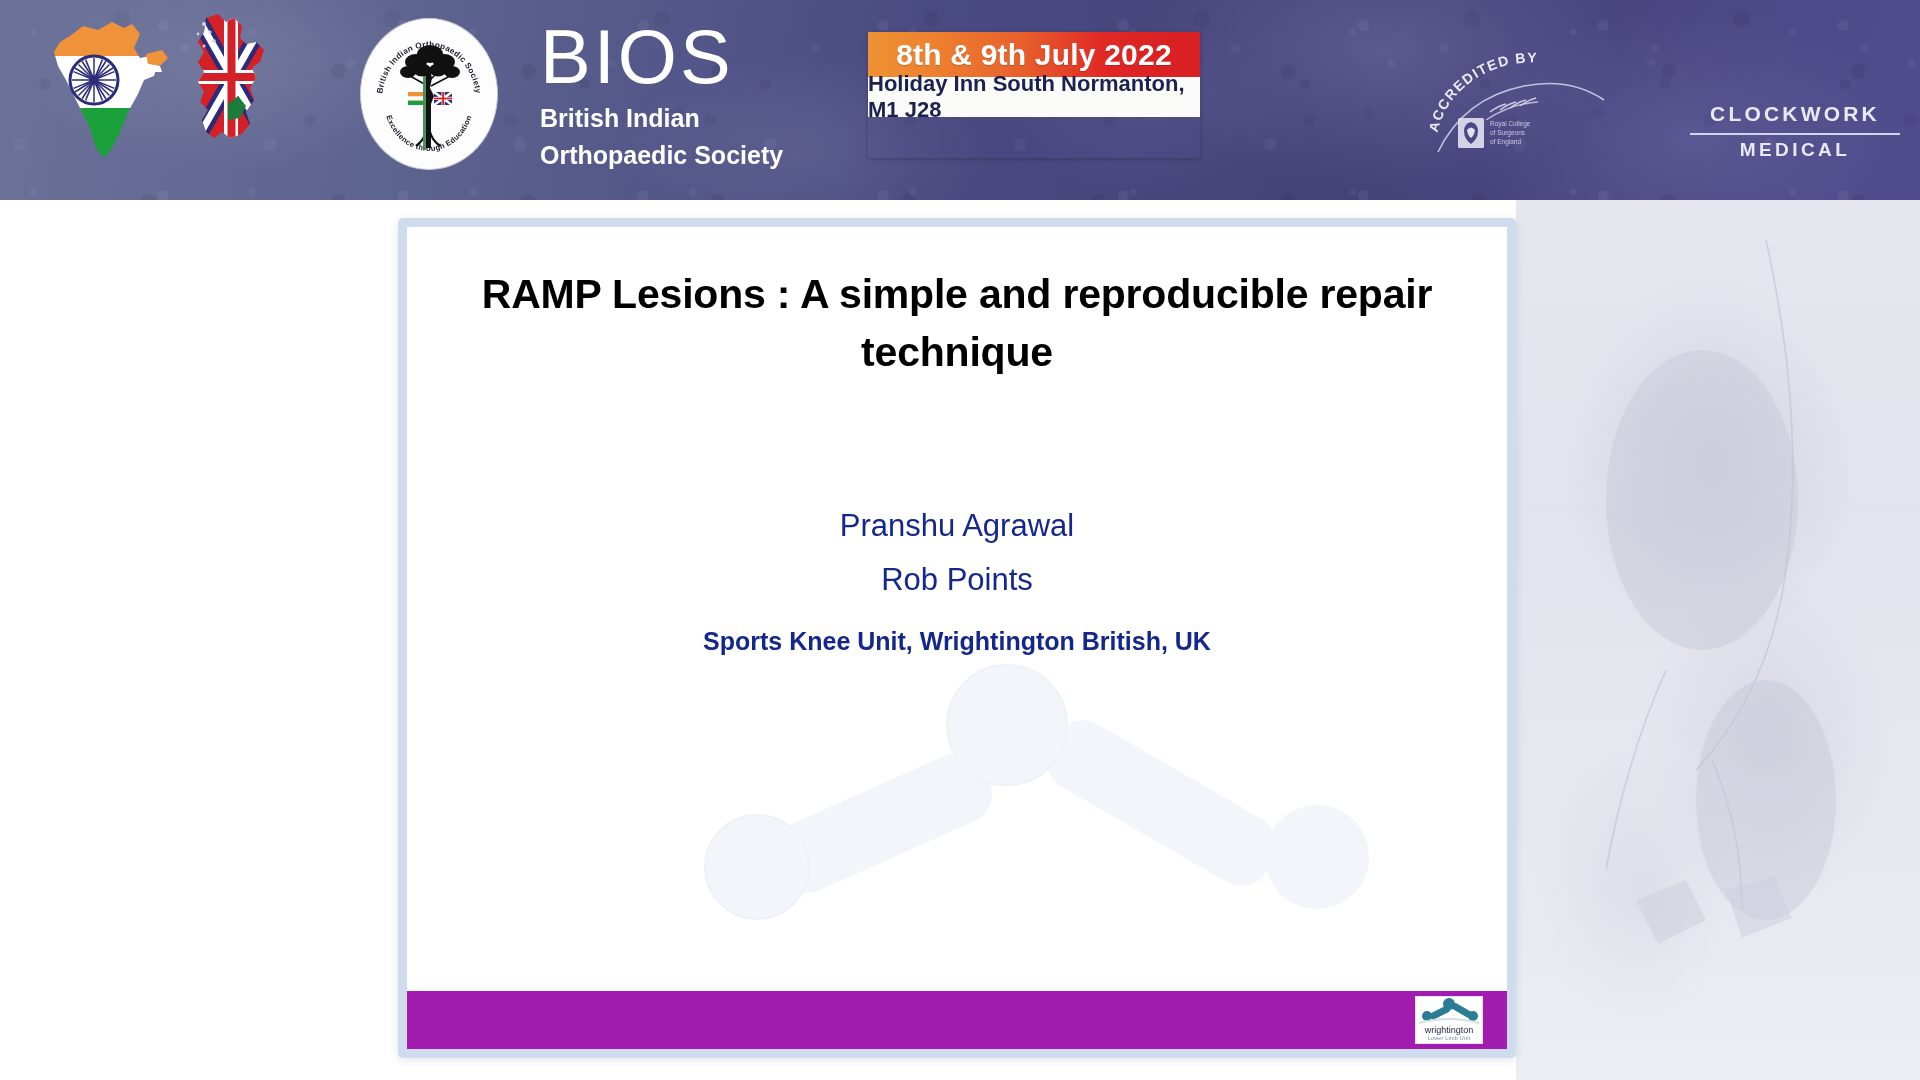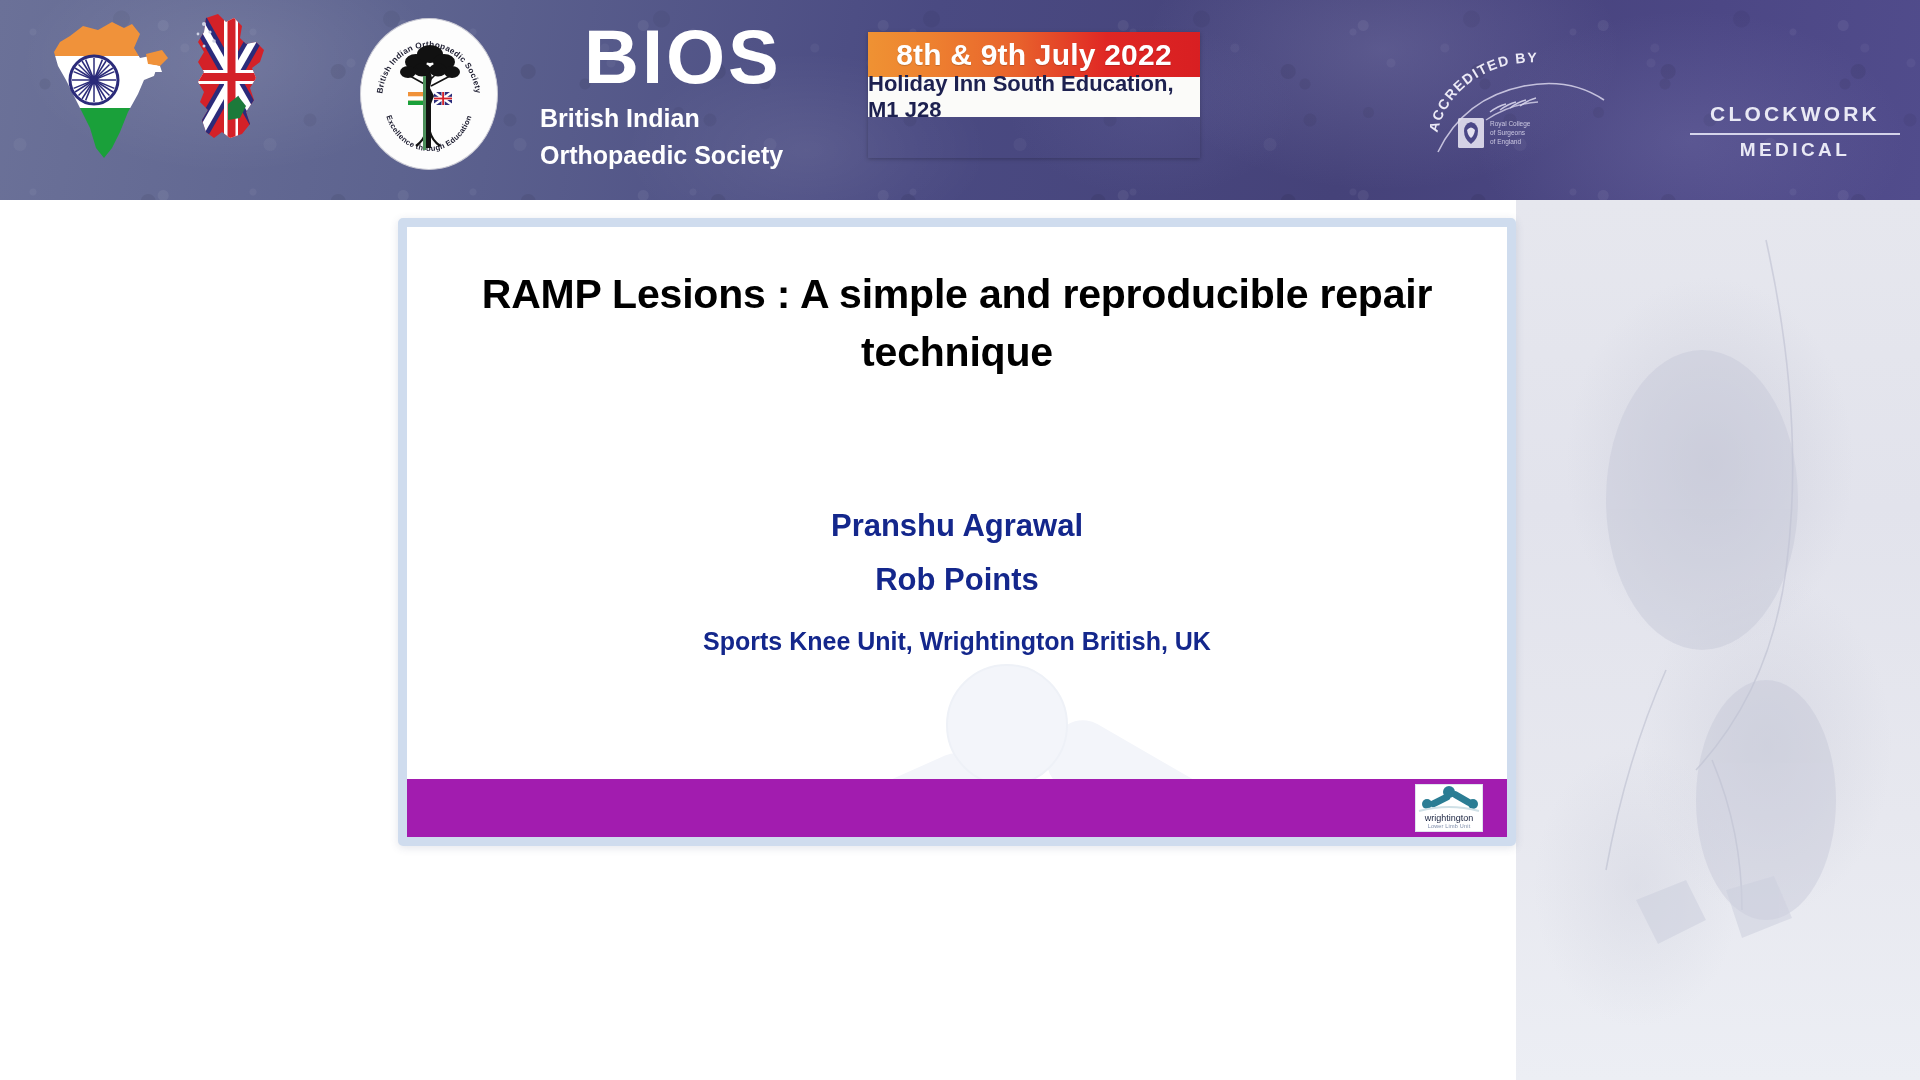--- a/index.html
+++ b/index.html
@@ -48,23 +48,22 @@
   
   .emblem { position:absolute; left:360px; top:18px; width:138px; height:152px; }
   .emblem-disc {
     position:absolute; inset:0; border-radius:50%;
     background:#fdfdfd; border:1.5px solid #c9c9d4;
   }
   .emblem svg { position:absolute; inset:0; }
 
   .bios-text { position:absolute; left:540px; top:18px; color:#fff; }
   .bios-word {
-    font-size:76px; font-weight:700; letter-spacing:3px; line-height:78px;
+    font-size:76px; font-weight:400; letter-spacing:3px; line-height:78px;
     font-family:"Liberation Sans", sans-serif;
-    margin-left:44px;
   }
   .bios-sub { font-size:25px; font-weight:700; line-height:29px; margin-top:8px; }
 
   
   .event {
     position:absolute; left:868px; top:32px; width:332px; height:126px;
     box-shadow:0 1px 4px rgba(0,0,0,.25);
   }
   .ev-row { width:100%; display:flex; align-items:center; justify-content:center; }
   .ev-top {
@@ -99,42 +98,42 @@
       radial-gradient(ellipse 200px 260px at 48% 30%, rgba(176,178,196,.34), rgba(255,255,255,0) 72%),
       radial-gradient(ellipse 170px 230px at 62% 62%, rgba(186,188,204,.30), rgba(255,255,255,0) 74%),
       radial-gradient(ellipse 140px 190px at 30% 78%, rgba(190,192,208,.26), rgba(255,255,255,0) 74%),
       linear-gradient(180deg,#e6e7ee 0%, #e2e3ec 35%, #e7e8ef 70%, #eceef4 100%);
     overflow:hidden;
   }
   .ghost svg { position:absolute; inset:0; }
 
   
   .slide-frame {
-    position:absolute; left:398px; top:218px; width:1118px; height:628px;
+    position:absolute; left:398px; top:218px; width:1118px; height:840px;
     border:9px solid #cfdcee; border-radius:5px;
     background:#ffffff;
     box-shadow:0 2px 8px rgba(60,70,110,.14);
     overflow:hidden;
   }
   .slide-inner { position:absolute; inset:0; background:#fff; overflow:hidden; }
 
   .watermark { position:absolute; left:210px; top:430px; width:800px; height:280px; opacity:1; }
   .watermark svg { position:absolute; inset:0; }
 
   .slide-title {
     position:absolute; left:40px; top:38px; width:1020px;
     text-align:center; color:#000;
     font-size:41px; font-weight:700; line-height:58px;
     letter-spacing:-.2px;
   }
   .authors {
     position:absolute; left:40px; top:272px; width:1020px; text-align:center;
   }
   .author {
-    color:#14278c; font-size:31px; font-weight:700; line-height:54px;
+    color:#14278c; font-size:31px; font-weight:400; line-height:54px;
   }
   .affiliation {
     position:absolute; left:40px; top:400px; width:1020px; text-align:center;
     color:#14278c; font-size:25px; font-weight:700;
   }
 
   .slide-footer {
     position:absolute; left:0; bottom:0; width:100%; height:58px;
     background:#a21caf;
   }
@@ -279,21 +278,21 @@
     </div>
 
     <div class="bios-text">
       <div class="bios-word">BIOS</div>
       <div class="bios-sub">British Indian</div>
       <div class="bios-sub">Orthopaedic Society</div>
     </div>
 
     <div class="event">
       <div class="ev-row ev-top">8th &amp; 9th July 2022</div>
-      <div class="ev-row ev-mid">Holiday Inn South Education, M1 J28</div>
+      <div class="ev-row ev-mid">Holiday Inn South Normanton, M1 J28</div>
     </div>
 
     <div class="accred">
       <svg viewBox="0 0 230 120" xmlns="http://www.w3.org/2000/svg">
         <defs>
           <path id="accArc" d="M 6 96 A 96 86 0 0 1 150 26"></path>
         </defs>
         <text font-size="14" font-weight="700" fill="#eceaf6" font-family="Liberation Sans, sans-serif" letter-spacing="1.4">
           <textPath href="#accArc" startOffset="6%">ACCREDITED BY</textPath>
         </text>

